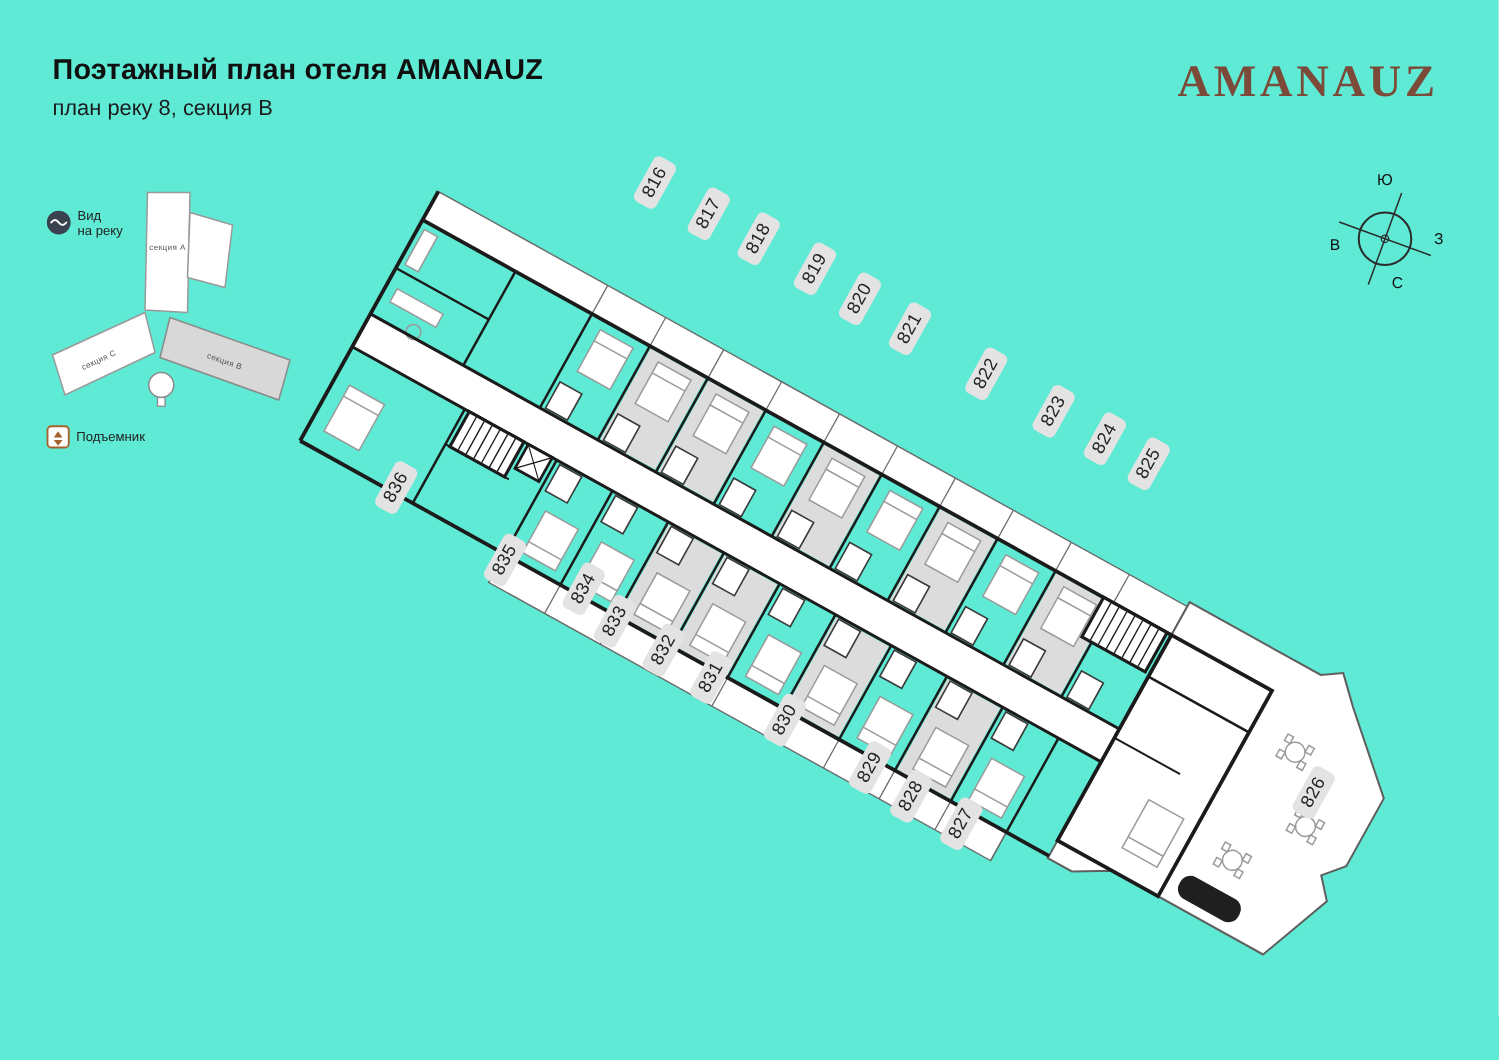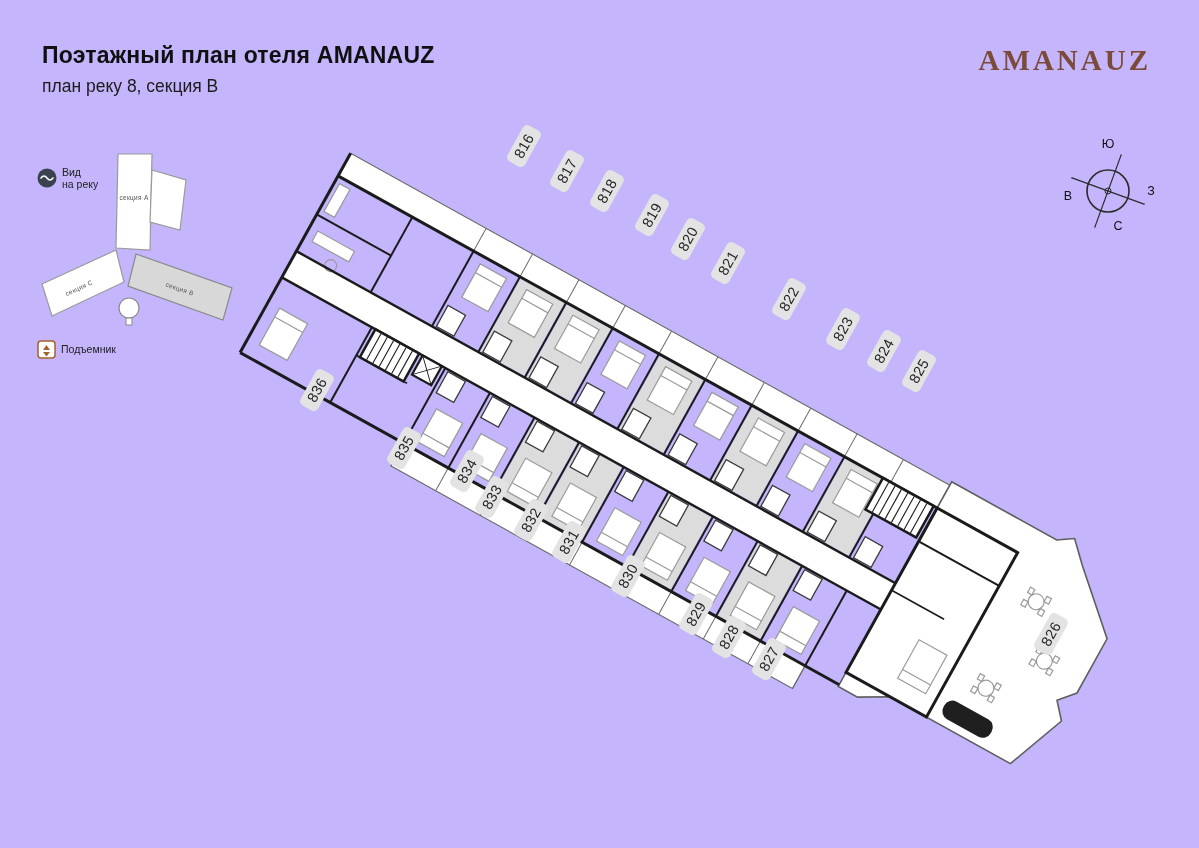--- a/index.html
+++ b/index.html
@@ -1,21 +1,21 @@
 <!DOCTYPE html>
 <html><head>
 <meta charset="utf-8">
 <style>
   html,body{margin:0;padding:0;background:#ffffff;}
-  #page{position:relative;width:1199px;height:848px;background:#c4b5fd;overflow:hidden;
+  #page{position:relative;width:1199px;height:848px;background:#5eead4;overflow:hidden;
         font-family:"Liberation Sans",sans-serif;color:#111;}
   .title{position:absolute;left:42px;top:42px;font-size:23px;font-weight:bold;color:#101010;letter-spacing:.2px;}
   .subtitle{position:absolute;left:42px;top:76px;font-size:17.5px;color:#1c1c1c;}
   .logo{position:absolute;right:48px;top:44px;font-family:"Liberation Serif",serif;
-        font-size:29px;font-weight:bold;letter-spacing:3px;color:#7b4a38;}
+        font-size:36px;font-weight:bold;letter-spacing:3px;color:#7b4a38;}
   svg{position:absolute;overflow:visible;}
   .mm-label{font-size:10.5px;fill:#222;}
   .mm-sec{font-size:6.5px;fill:#555;letter-spacing:.3px;}
   .cmp{font-size:12.5px;fill:#111;}
   #tag-layer{position:absolute;inset:0;pointer-events:none;}
   .tag{position:absolute;transform:translate(-50%,-50%) rotate(-61deg);
        background:#e3e3e3;border-radius:5px;padding:2px 8px;
        font-size:14.5px;color:#222;letter-spacing:.3px;white-space:nowrap;}
 </style>
 </head>

